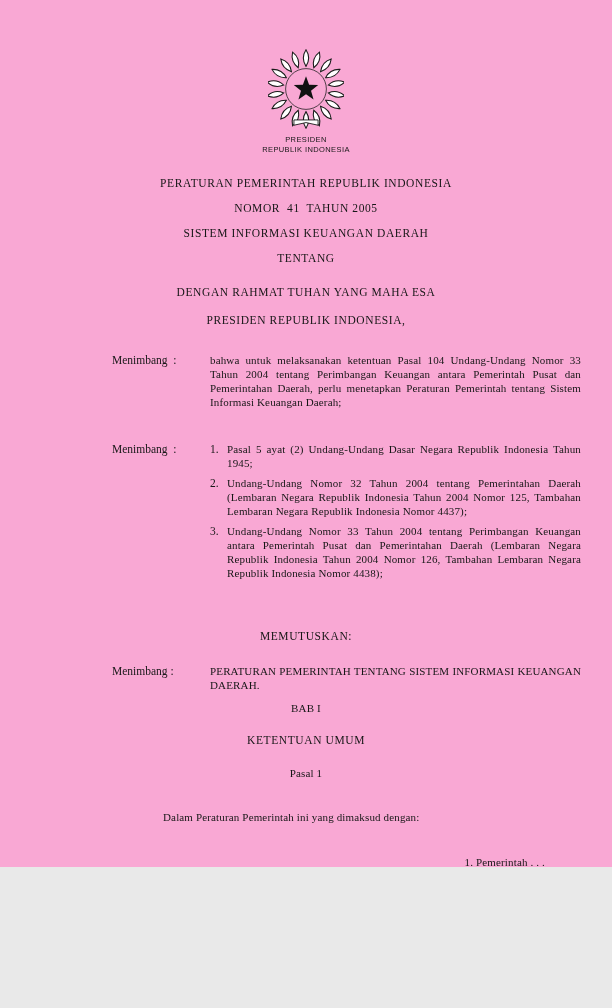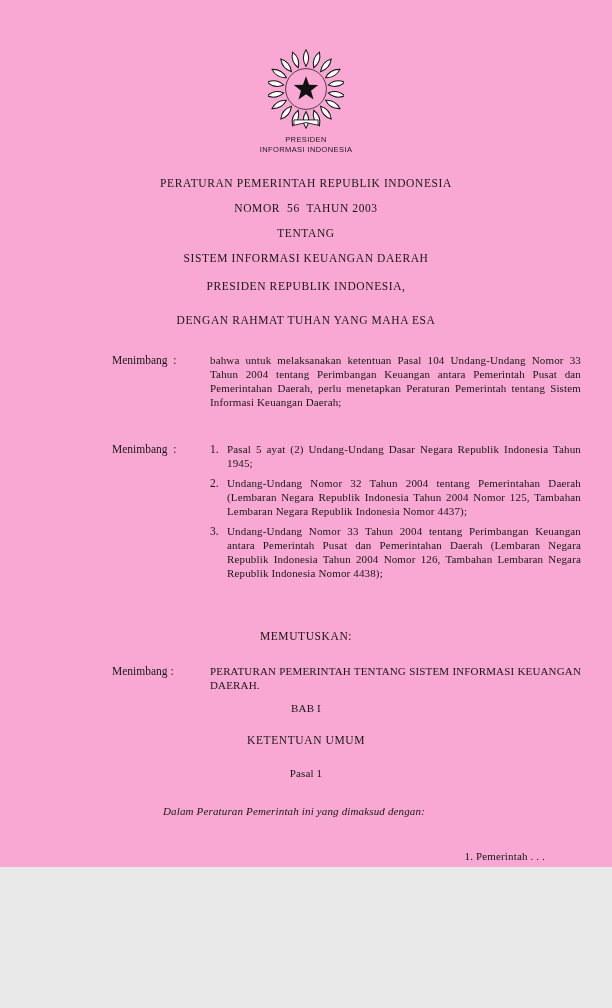--- a/index.html
+++ b/index.html
@@ -26,21 +26,21 @@
   .menimbang { margin-top:26px; }
   .mengingat { margin-top:33px; }
   .li { display:flex; margin-bottom:6px; }
   .li-num { flex:0 0 17px; font-size:11.5px; line-height:14px; }
   .li-text { flex:1; }
   .memutuskan { margin-top:44px; }
   .menetapkan { margin-top:21px; }
   .bab { margin-top:9px; }
   .bab-title { margin-top:19px; }
   .pasal { margin-top:19px; }
-  .intro { margin-top:24px; margin-left:163px;font-style:italic; }
+  .intro { margin-top:30px; margin-left:163px; }
   .catchword { margin-top:31px; text-align:right; padding-right:67px; }
 </style>
 </head>
 <body>
 
 <div class="page">
 
   <div class="seal-wrap">
     <svg width="76" height="80" viewBox="0 0 100 106" aria-hidden="true">
       <defs>
@@ -67,32 +67,32 @@
         <use href="#lf" transform="rotate(340 50 53)"></use>
       </g>
       <circle cx="50" cy="53" r="27" fill="none" stroke="#1a1a1a" stroke-width="1"></circle>
       <path d="M50,36 L54.11,47.34 L66.17,47.75 L56.66,55.16 L60,66.75 L50,60 L40,66.75 L43.34,55.16 L33.83,47.75 L45.89,47.34 Z" fill="#111111"></path>
       <path d="M34,94 L66,94 L66,101 L50,97.5 L34,101 Z" fill="#ffffff" stroke="#1a1a1a" stroke-width="1.2"></path>
     </svg>
   </div>
 
   <div class="agency center">
     <div>PRESIDEN</div>
-    <div>INFORMASI INDONESIA</div>
+    <div>REPUBLIK INDONESIA</div>
   </div>
 
   <div class="titles center">
     <div class="heading">PERATURAN PEMERINTAH REPUBLIK INDONESIA</div>
-    <div class="heading">NOMOR  56  TAHUN 2003</div>
+    <div class="heading">NOMOR  41  TAHUN 2005</div>
+    <div class="heading">SISTEM INFORMASI KEUANGAN DAERAH</div>
     <div class="heading">TENTANG</div>
-    <div class="heading">SISTEM INFORMASI KEUANGAN DAERAH</div>
   </div>
 
+  <div class="center invocation heading">DENGAN RAHMAT TUHAN YANG MAHA ESA</div>
   <div class="center authority heading">PRESIDEN REPUBLIK INDONESIA,</div>
-  <div class="center invocation heading">DENGAN RAHMAT TUHAN YANG MAHA ESA</div>
 
   <div class="clause menimbang">
     <div class="clause-label">Menimbang  :</div>
     <div class="clause-body doc-text just">bahwa untuk melaksanakan ketentuan Pasal 104 Undang-Undang Nomor 33 Tahun 2004 tentang Perimbangan Keuangan antara Pemerintah Pusat dan Pemerintahan Daerah, perlu menetapkan Peraturan Pemerintah tentang Sistem Informasi Keuangan Daerah;</div>
   </div>
 
   <div class="clause mengingat">
     <div class="clause-label">Menimbang  :</div>
     <div class="clause-body">
       <div class="li">

